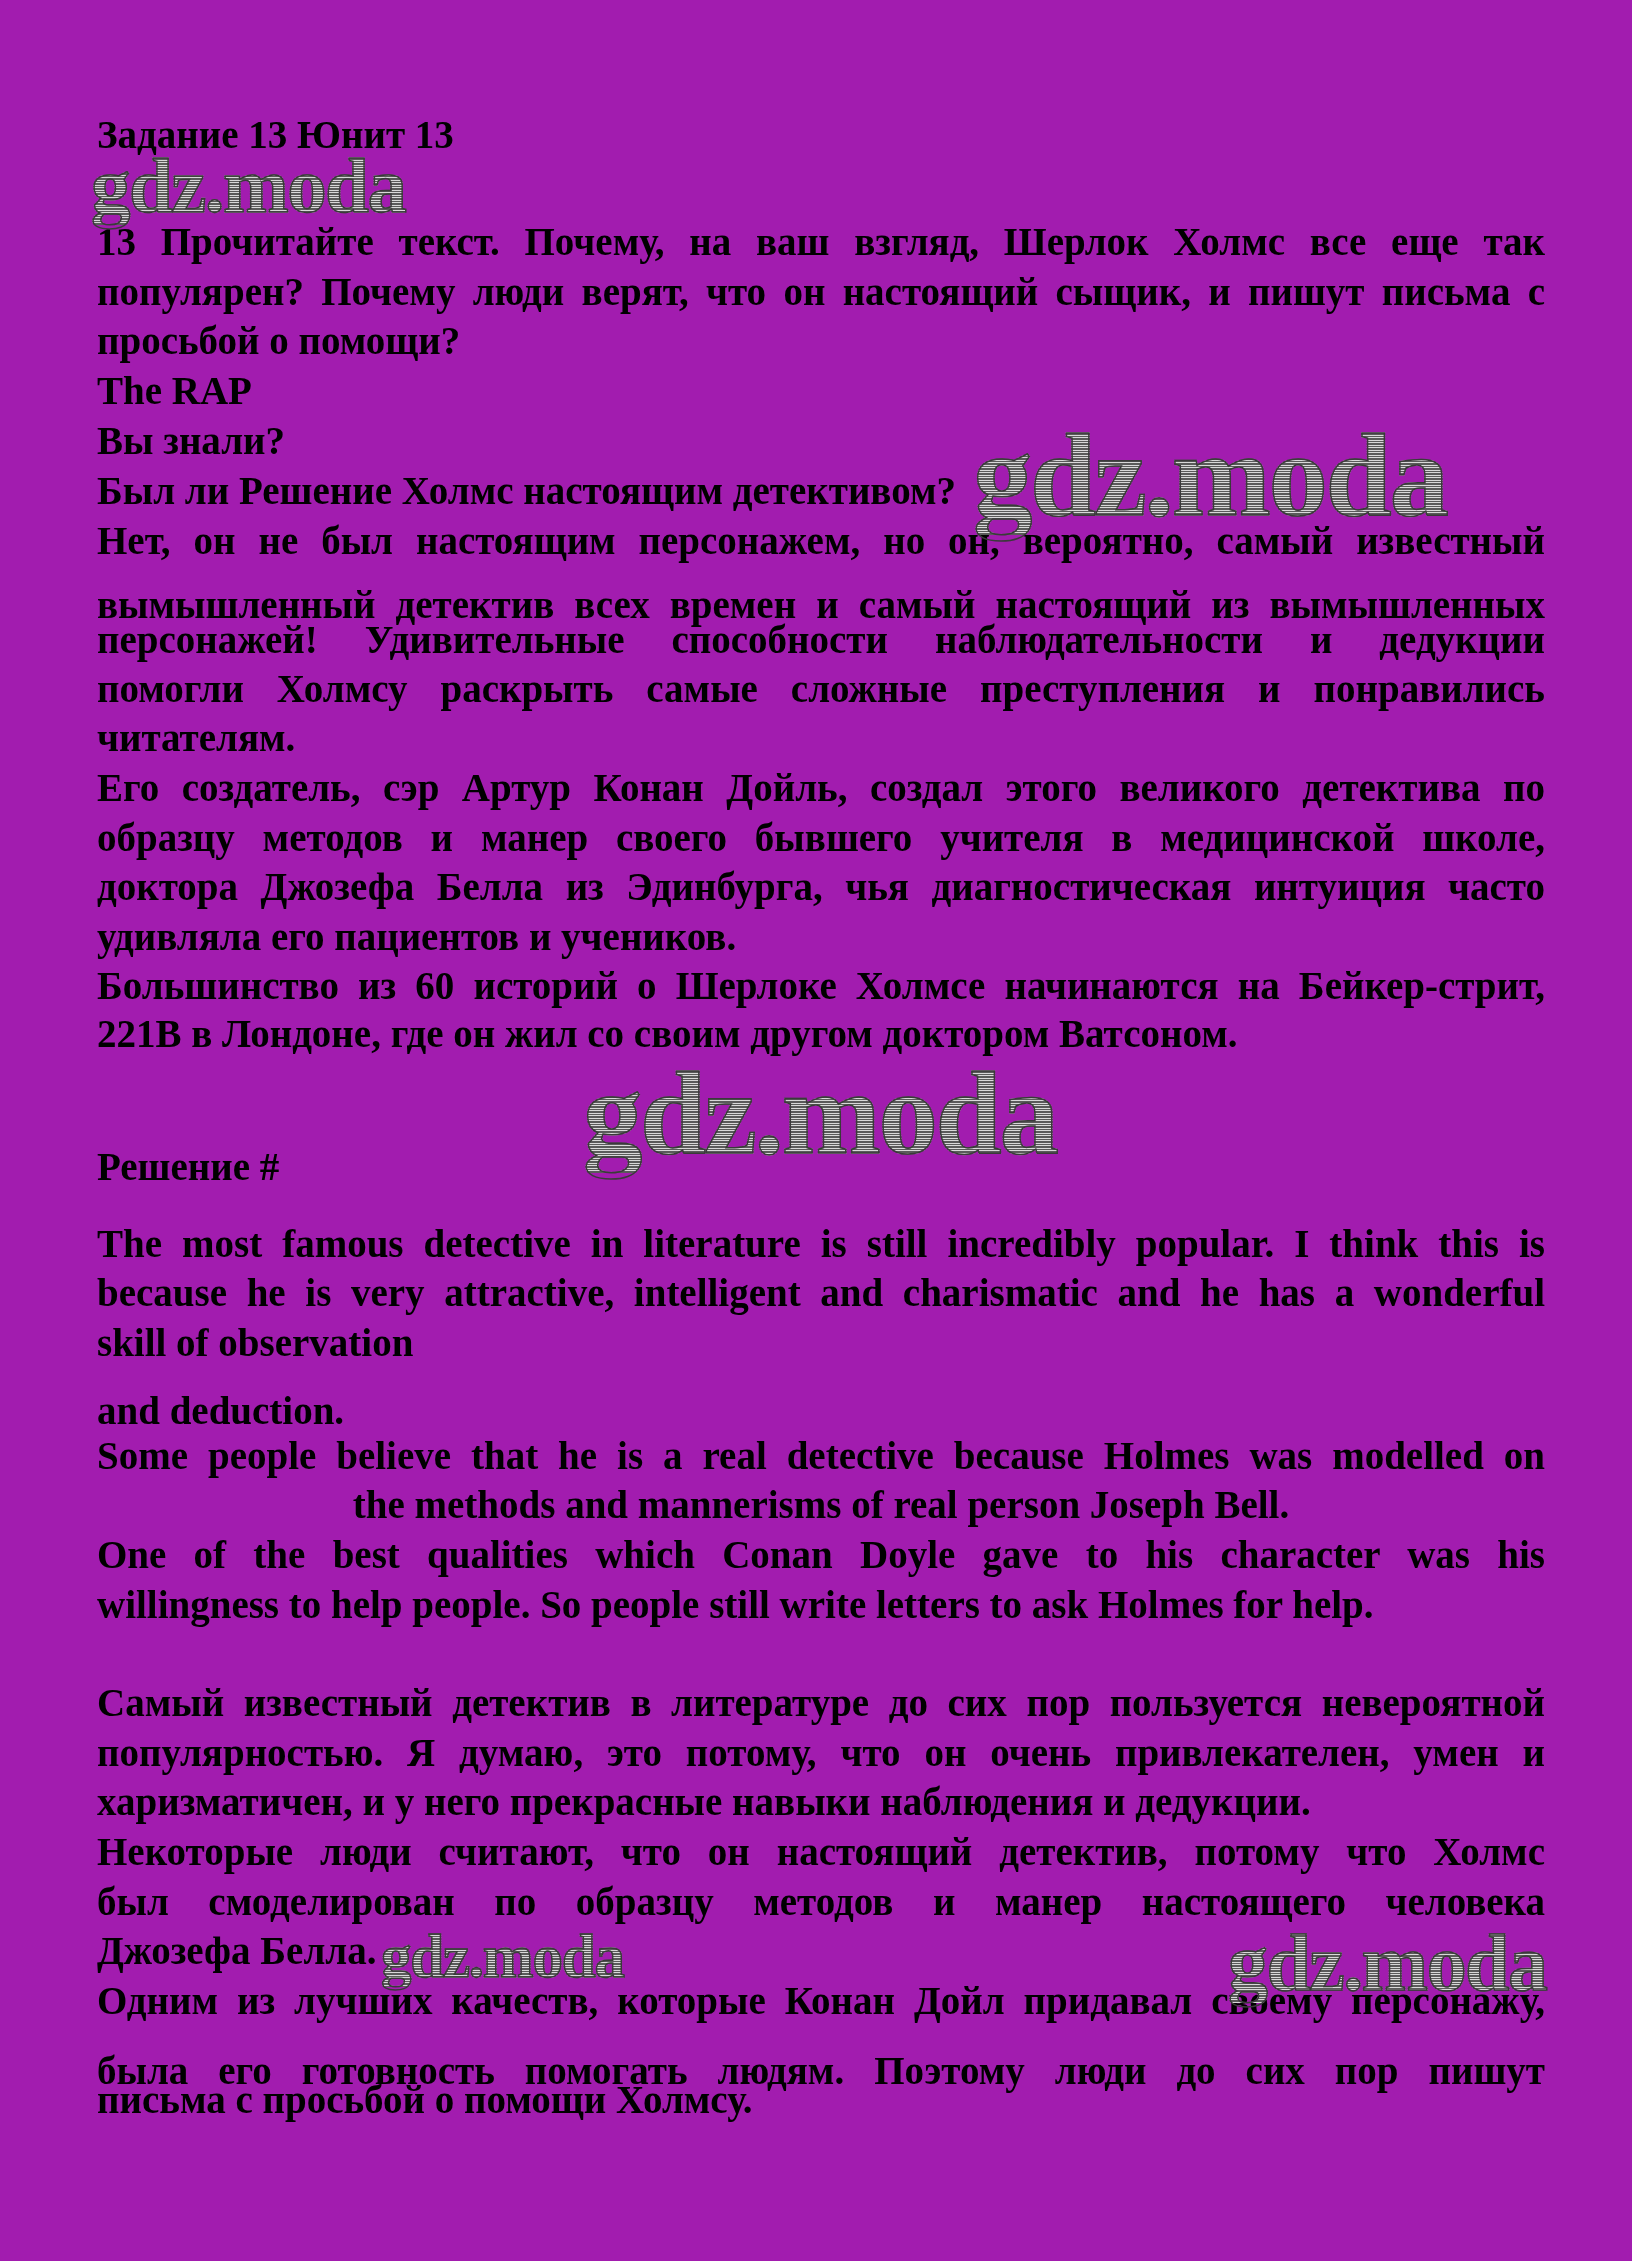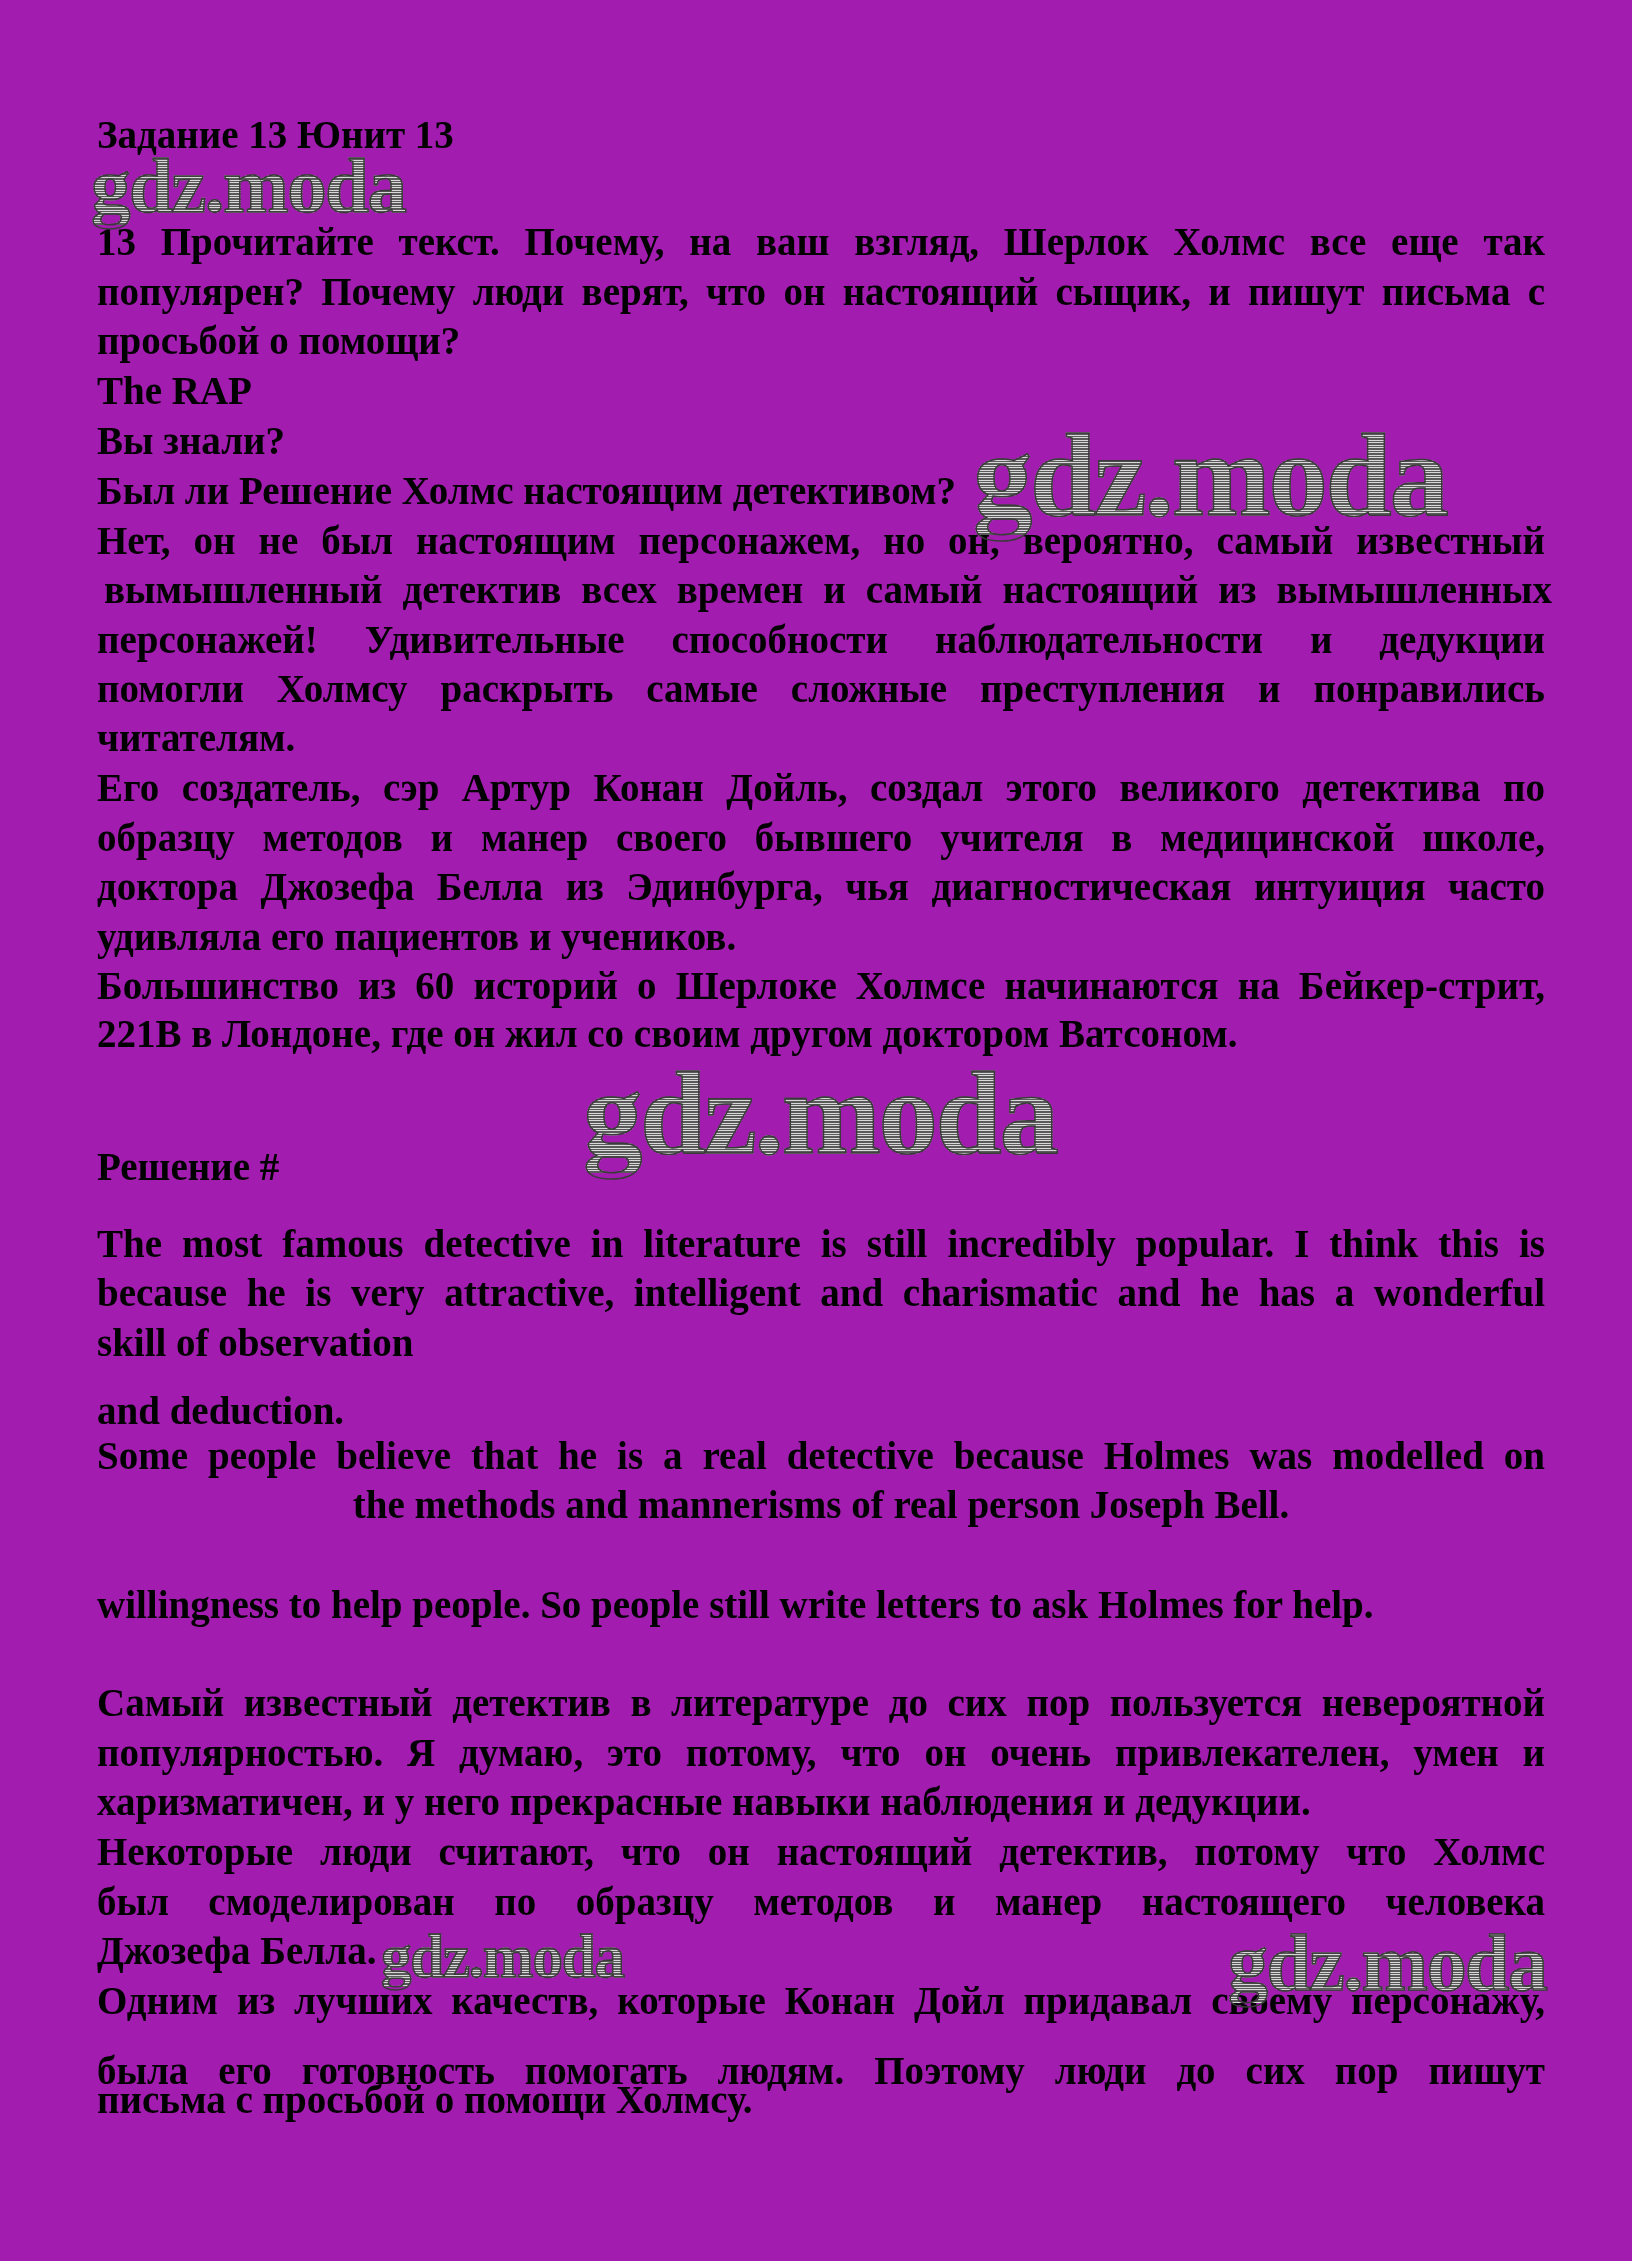--- a/index.html
+++ b/index.html
@@ -74,39 +74,40 @@
 
   <div class="line bold" style="top:112px;">Задание 13 Юнит 13</div>
 
   <div class="line just" style="top:219px;">13 Прочитайте текст. Почему, на ваш взгляд, Шерлок Холмс все еще так</div>
   <div class="line just" style="top:269px;">популярен? Почему люди верят, что он настоящий сыщик, и пишут письма с</div>
   <div class="line" style="top:318px;">просьбой о помощи?</div>
   <div class="line" style="top:368px;">The RAP</div>
   <div class="line" style="top:418px;">Вы знали?</div>
   <div class="line" style="top:468px;">Был ли Решение Холмс настоящим детективом?</div>
   <div class="line just" style="top:518px;">Нет, он не был настоящим персонажем, но он, вероятно, самый известный</div>
-  <div class="line just" style="top:567px;margin-left:7px;">вымышленный детектив всех времен и самый настоящий из вымышленных</div>
+  <div class="line just" style="top:582px;">вымышленный детектив всех времен и самый настоящий из вымышленных</div>
   <div class="line just" style="top:617px;">персонажей! Удивительные способности наблюдательности и дедукции</div>
   <div class="line just" style="top:666px;">помогли Холмсу раскрыть самые сложные преступления и понравились</div>
   <div class="line" style="top:715px;">читателям.</div>
   <div class="line just" style="top:765px;">Его создатель, сэр Артур Конан Дойль, создал этого великого детектива по</div>
   <div class="line just" style="top:815px;">образцу методов и манер своего бывшего учителя в медицинской школе,</div>
   <div class="line just" style="top:864px;">доктора Джозефа Белла из Эдинбурга, чья диагностическая интуиция часто</div>
   <div class="line" style="top:914px;">удивляла его пациентов и учеников.</div>
   <div class="line just" style="top:963px;">Большинство из 60 историй о Шерлоке Холмсе начинаются на Бейкер-стрит,</div>
   <div class="line" style="top:1011px;">221B в Лондоне, где он жил со своим другом доктором Ватсоном.</div>
 
   <div class="line bold" style="top:1144px;">Решение #</div>
 
   <div class="line just" style="top:1270px;">because he is very attractive, intelligent and charismatic and he has a wonderful</div>
   <div class="line just" style="top:1221px;">The most famous detective in literature is still incredibly popular. I think this is</div>
   <div class="line" style="top:1320px;">skill of observation</div>
   <div class="line" style="top:1388px;">and deduction.</div>
   <div class="line just" style="top:1433px;">Some people believe that he is a real detective because Holmes was modelled on</div>
   <div class="line" style="top:1482px;text-align:center;">the methods and mannerisms of real person Joseph Bell.</div>
+  <div class="line just" style="top:1532px;">One of the best qualities which Conan Doyle gave to his character was his</div>
   <div class="line" style="top:1582px;">willingness to help people. So people still write letters to ask Holmes for help.</div>
 
   <div class="line just" style="top:1680px;">Самый известный детектив в литературе до сих пор пользуется невероятной</div>
   <div class="line just" style="top:1730px;">популярностью. Я думаю, это потому, что он очень привлекателен, умен и</div>
   <div class="line" style="top:1779px;">харизматичен, и у него прекрасные навыки наблюдения и дедукции.</div>
   <div class="line just" style="top:1829px;">Некоторые люди считают, что он настоящий детектив, потому что Холмс</div>
   <div class="line just" style="top:1879px;">был смоделирован по образцу методов и манер настоящего человека</div>
   <div class="line" style="top:1928px;">Джозефа Белла.</div>
   <div class="line just" style="top:1978px;">Одним из лучших качеств, которые Конан Дойл придавал своему персонажу,</div>
   <div class="line just" style="top:2028px;margin-top:20px;">была его готовность помогать людям. Поэтому люди до сих пор пишут</div>

